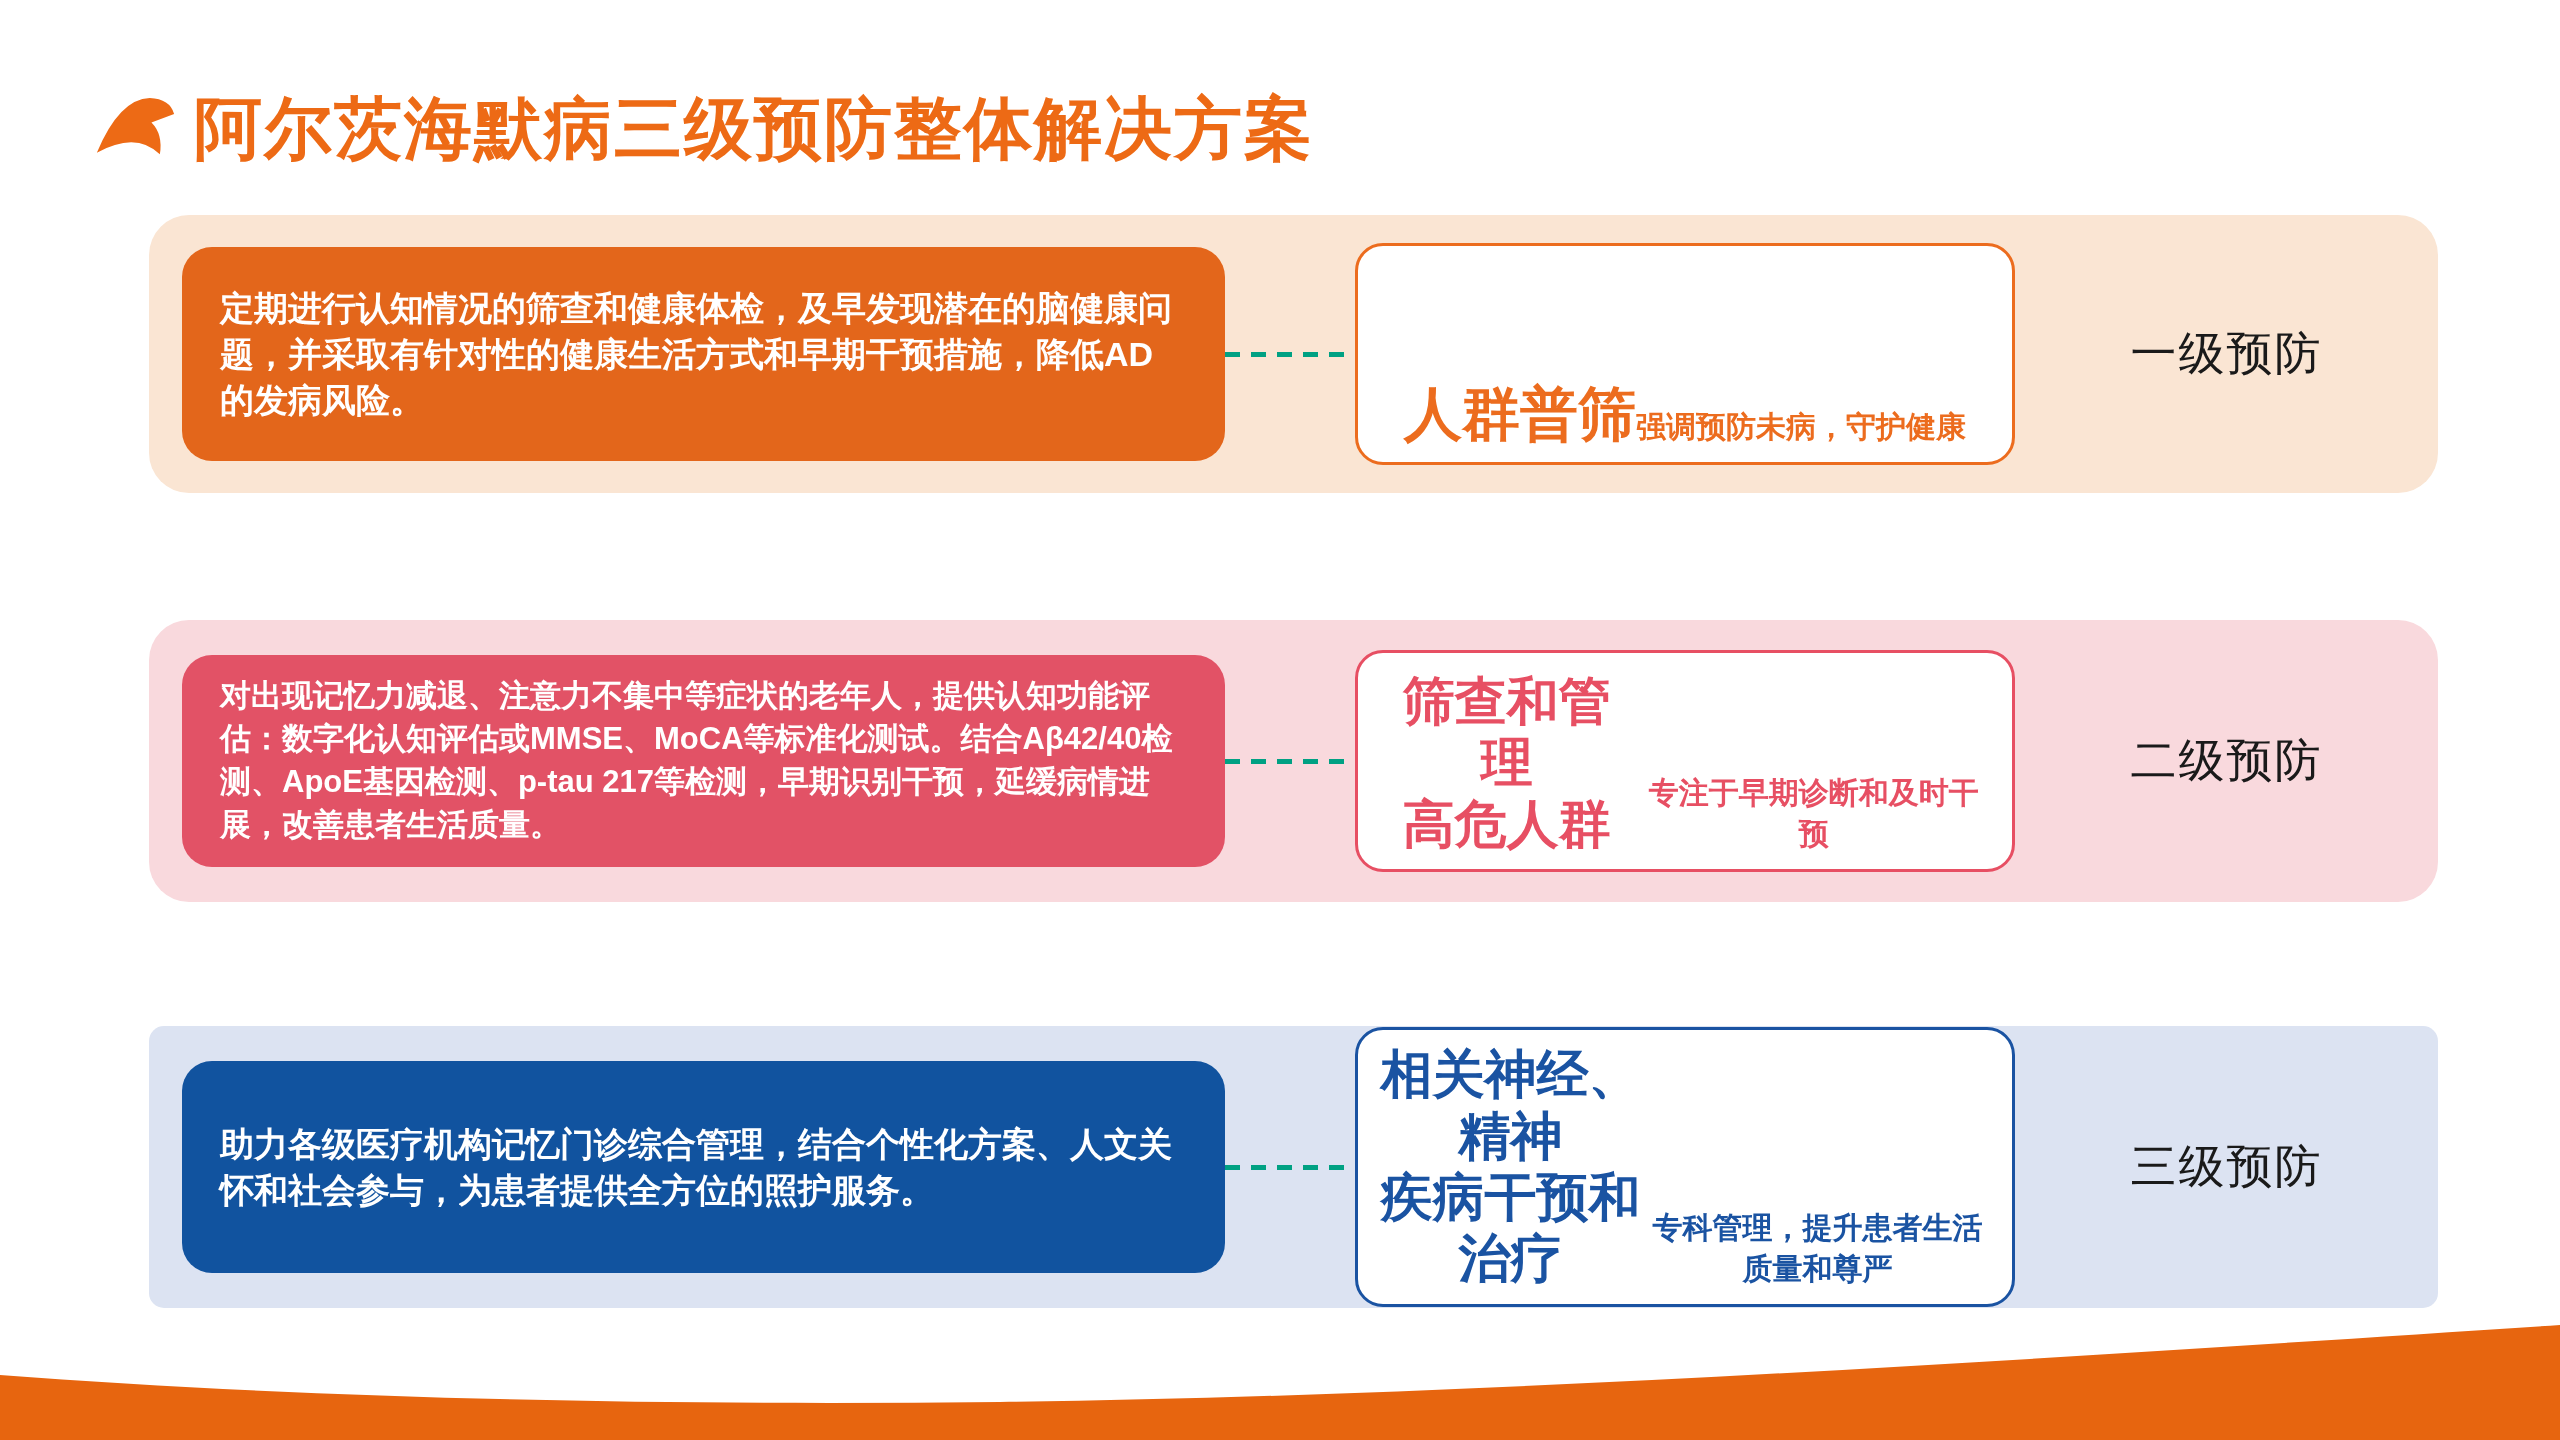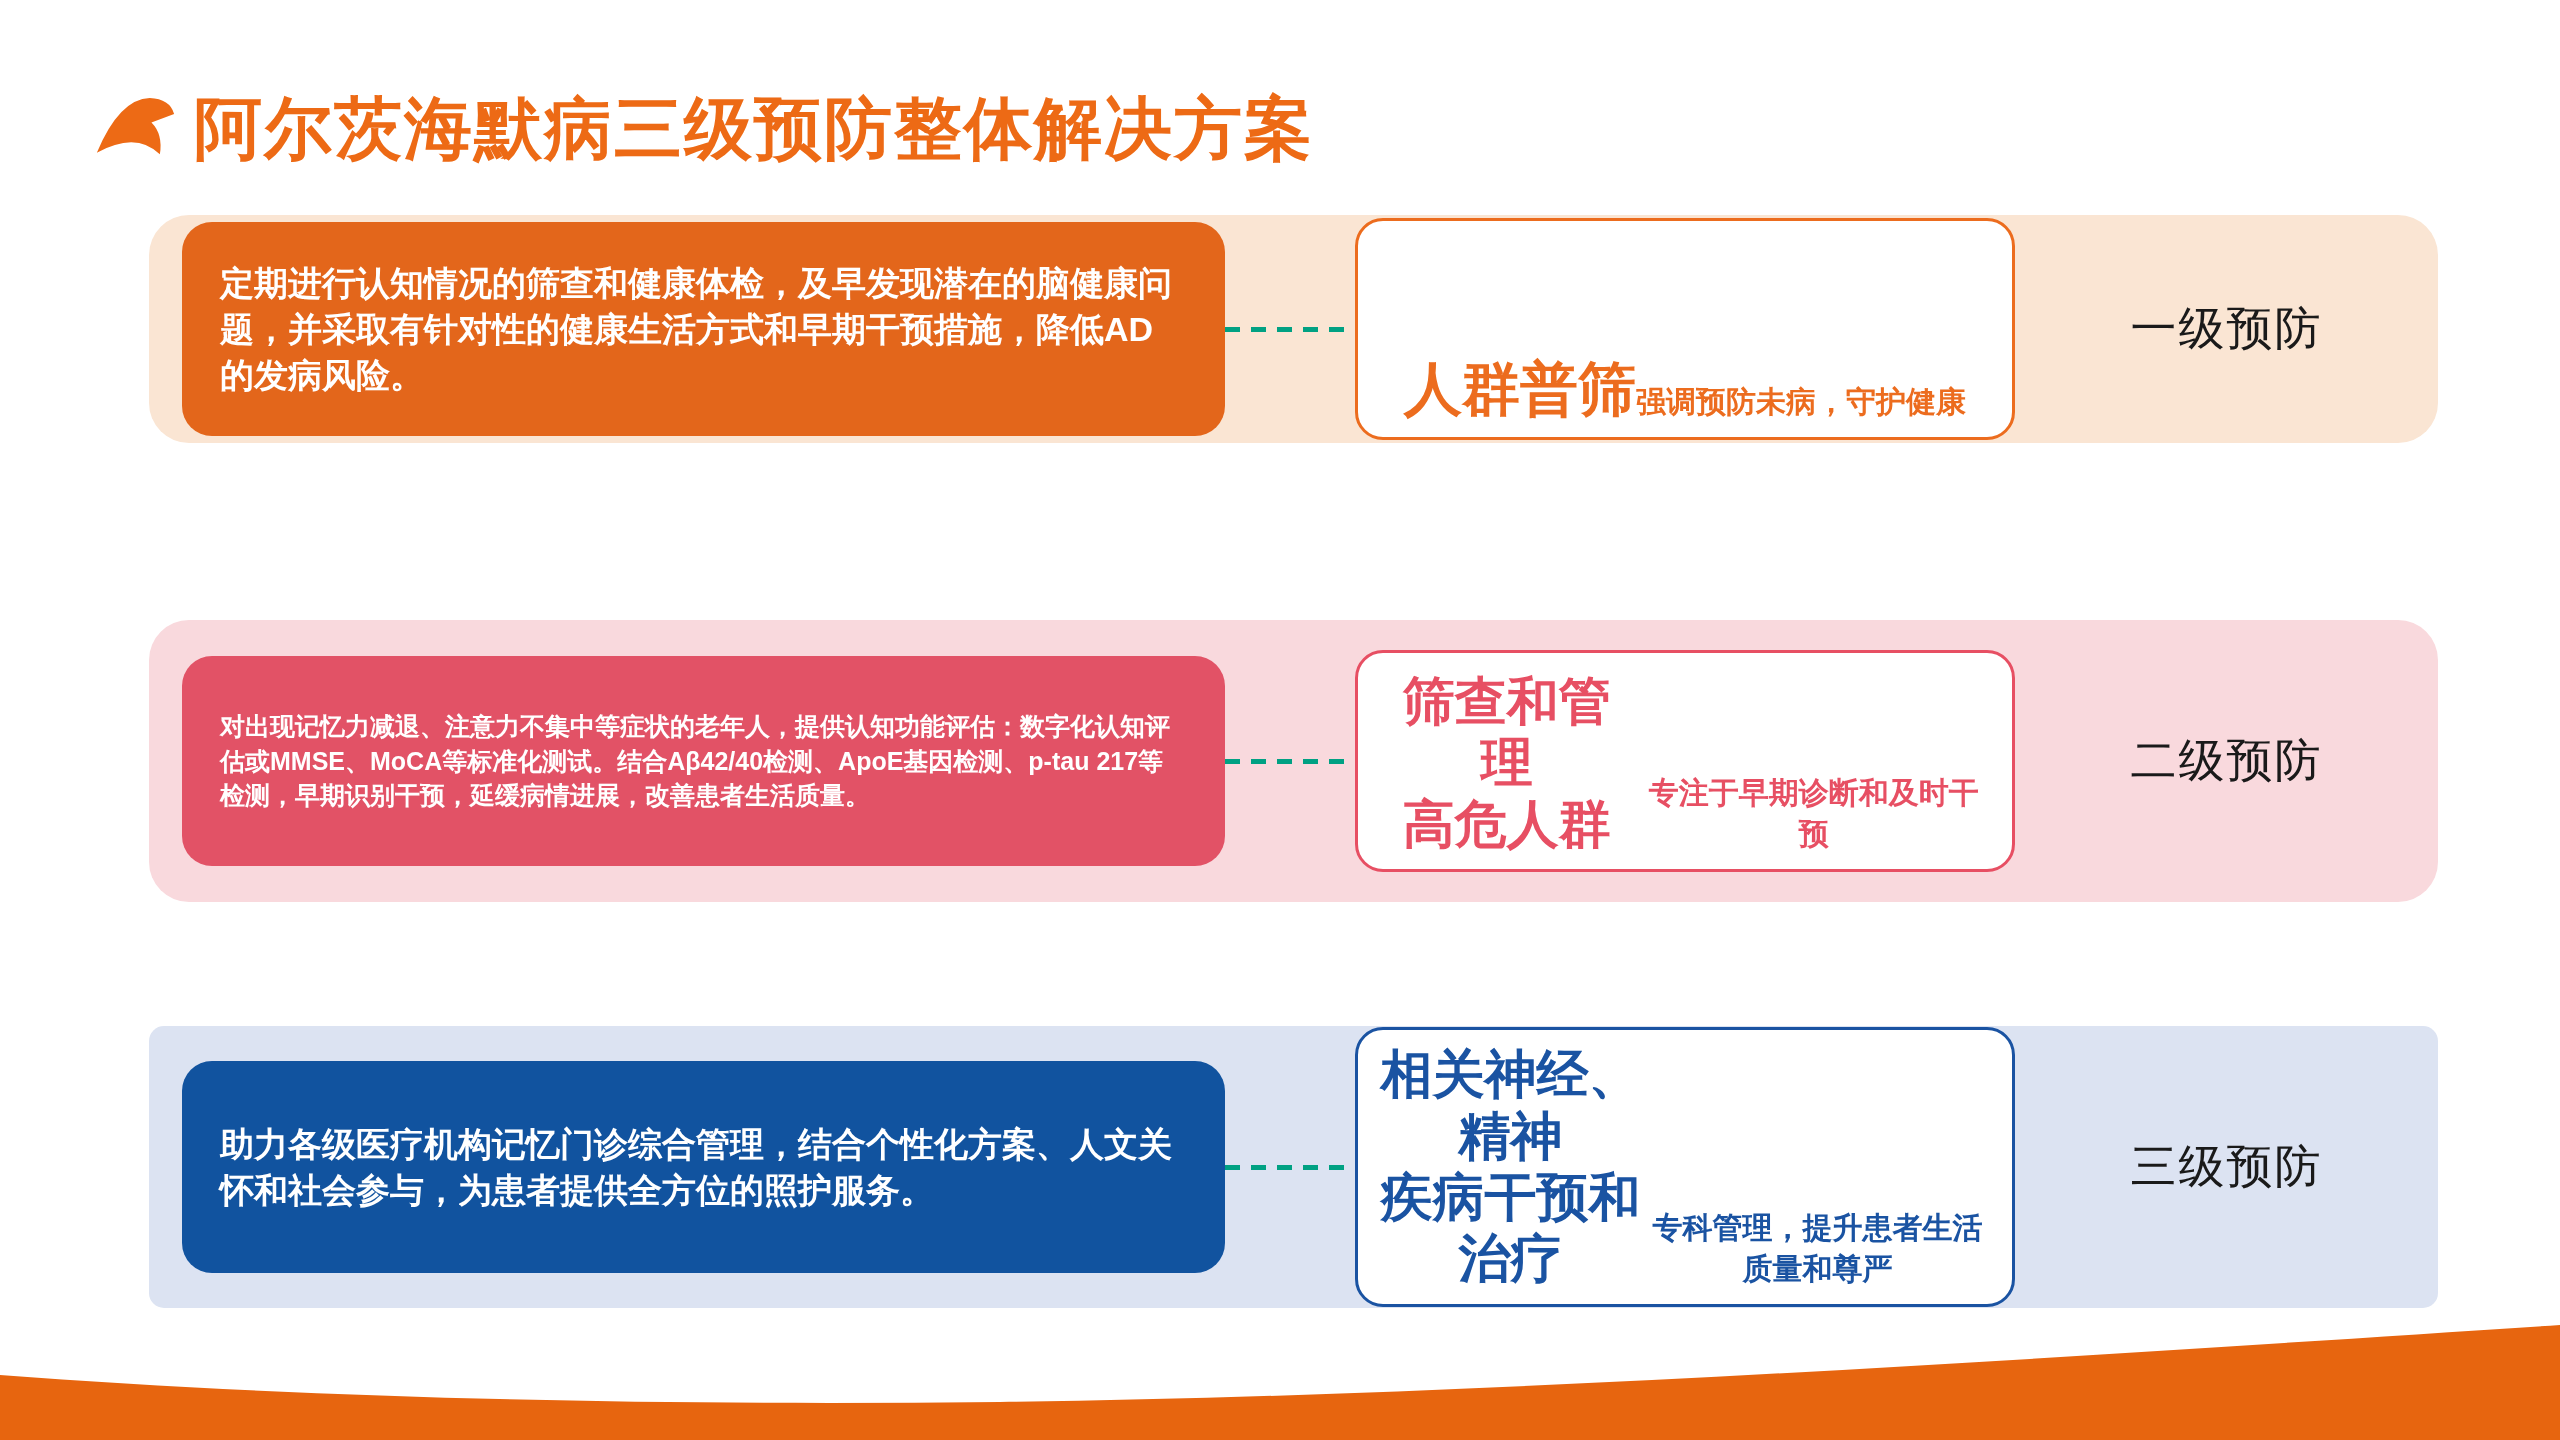--- a/index.html
+++ b/index.html
@@ -15,39 +15,39 @@
     font-size:68px;font-weight:bold;letter-spacing:2px;
     color:var(--brand);white-space:nowrap;
   }
   
   .row{
     position:absolute;left:149px;width:2289px;
     background:var(--band);
     border-radius:40px;
     display:flex;align-items:center;
   }
-  .row.r1{top:215px;height:228px;}
+  .row.r1{top:215px;height:278px;}
   .row.r2{top:620px;height:282px;}
   .row.r3{top:1026px;height:282px;border-radius:15px;}
   .desc-box{
     margin-left:33px;width:1043px;box-sizing:border-box;
     background:var(--box);
     border-radius:30px;
     display:flex;align-items:center;
     padding:20px 38px;
     flex:none;
   }
   .r1 .desc-box{min-height:214px;}
   .r2 .desc-box{min-height:210px;}
   .r3 .desc-box{min-height:212px;}
   .desc-text{
     color:#ffffff;font-weight:bold;margin:0;
     font-size:34px;line-height:1.36;
   }
-  .r2 .desc-text{font-size:25px;line-height:1.38;}
+  .r2 .desc-text{font-size:31px;line-height:1.38;}
   .connector{
     flex:none;width:130px;height:5px;
     background:repeating-linear-gradient(90deg,
       var(--dash) 0 15px, transparent 15px 26px);
   }
   .card{
     flex:none;width:660px;min-height:222px;box-sizing:border-box;
     background:#ffffff;
     border:3px solid var(--accent);
     border-radius:28px;

